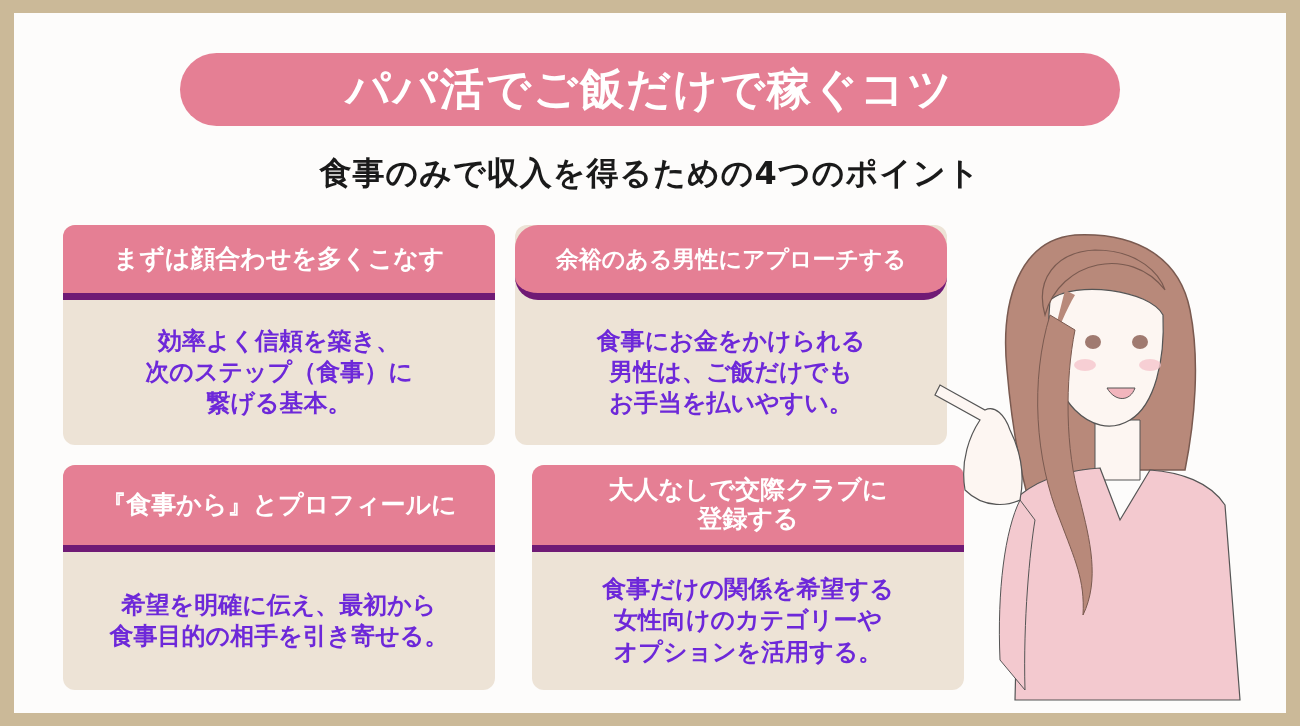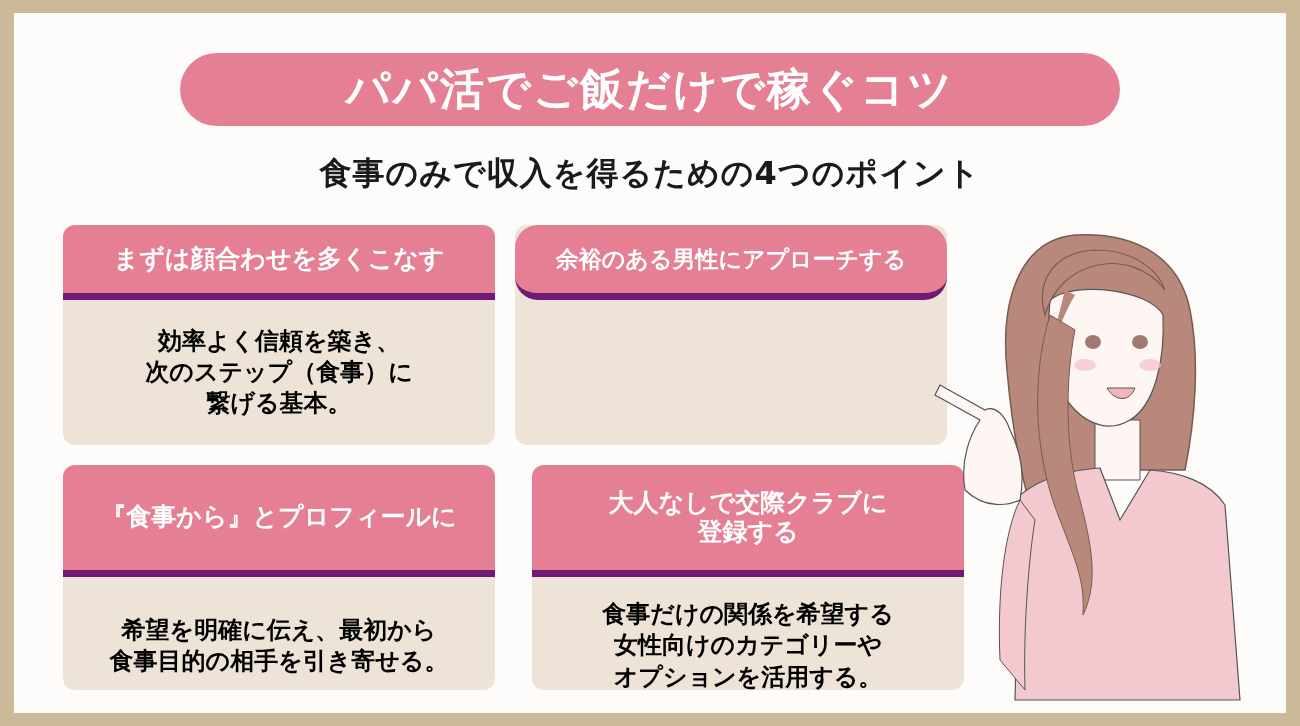--- a/index.html
+++ b/index.html
@@ -4,29 +4,29 @@
 <style>
   * { box-sizing: border-box; margin: 0; padding: 0; }
   html, body { width: 1300px; height: 726px; overflow: hidden; }
   body { background: #cbb998; font-family: "DejaVu Sans", "Liberation Sans", sans-serif; position: relative; }
   .frame { position: absolute; left: 14px; top: 13px; width: 1272px; height: 700px; background: #fdfcfb; }
   .title-pill { position: absolute; left: 180px; top: 53px; width: 940px; height: 73px; background: #e57f94; border-radius: 37px; display: flex; align-items: center; justify-content: center; text-align: right; }
   .title-pill span { color: #fff; font-size: 44px; font-weight: bold; letter-spacing: 2px; }
   .subtitle { position: absolute; left: 180px; top: 152px; width: 940px; text-align: center; font-size: 32px; font-weight: bold; color: #1a1a1a; letter-spacing: 1px; }
   .card { position: absolute; width: 432px; border-radius: 12px; overflow: hidden; background: #ede3d6; }
   .card-head { background: #e57f94; color: #fff; font-weight: bold; display: flex; align-items: center; justify-content: center; text-align: center; border-bottom: 7px solid #701a75; line-height: 1.15; }
-  .card-body { display: flex; align-items: center; justify-content: center; text-align: center; color: #000000; font-weight: bold; font-size: 24px; line-height: 1.3; padding: 0 12px; }
+  .card-body { display: flex; align-items: center; justify-content: center; text-align: center; color: #6d28d9; font-weight: bold; font-size: 24px; line-height: 1.3; padding: 0 12px; }
   .line { display: block; white-space: nowrap; }
   .c1 { left: 63px; top: 225px; height: 220px; }
   .c2 { left: 515px; top: 225px; height: 220px; }
   .c3 { left: 63px; top: 465px; height: 225px; }
   .c4 { left: 532px; top: 465px; height: 225px; }
   .r1 .card-head { height: 75px; font-size: 25px; }
   .r1 .card-body { height: 145px; }
-  .r2 .card-head { height: 112px; font-size: 25px; }
+  .r2 .card-head { height: 87px; font-size: 25px; }
   .r2 .card-body { height: 138px; }
   .illustration { position: absolute; left: 925px; top: 220px; width: 330px; height: 490px; }
 </style>
 </head>
 <body>
 
 <div class="frame"></div>
 
 <div class="title-pill">
   <span>パパ活でご飯だけで稼ぐコツ</span>
@@ -47,20 +47,27 @@
       <span class="line">繋げる基本。</span>
     </div>
   </div>
 </div>
 
 <div class="card c2 r1">
   <div class="card-head" style="font-size:23px;border-radius:23px;">
     <div>
         <span class="line">余裕のある男性にアプローチする</span>
       </div>
+  </div>
+  <div class="card-body">
+    <div>
+      <span class="line">食事にお金をかけられる</span>
+      <span class="line">男性は、ご飯だけでも</span>
+      <span class="line">お手当を払いやすい。</span>
+    </div>
   </div>
 </div>
 
 <div class="card c3 r2">
   <div class="card-head">
     <div>
       <span class="line">『食事から』とプロフィールに</span>
     </div>
   </div>
   <div class="card-body">

